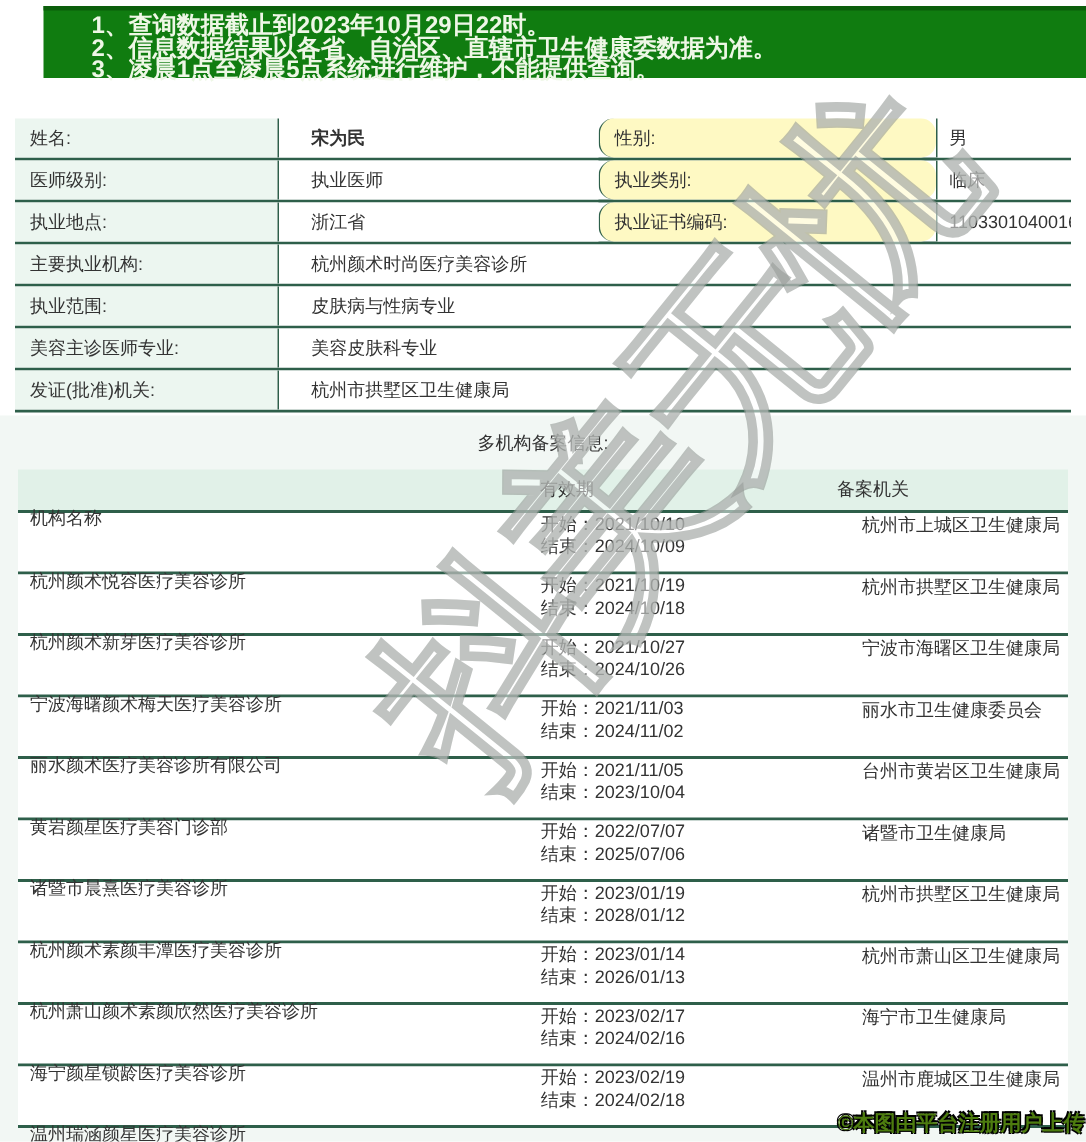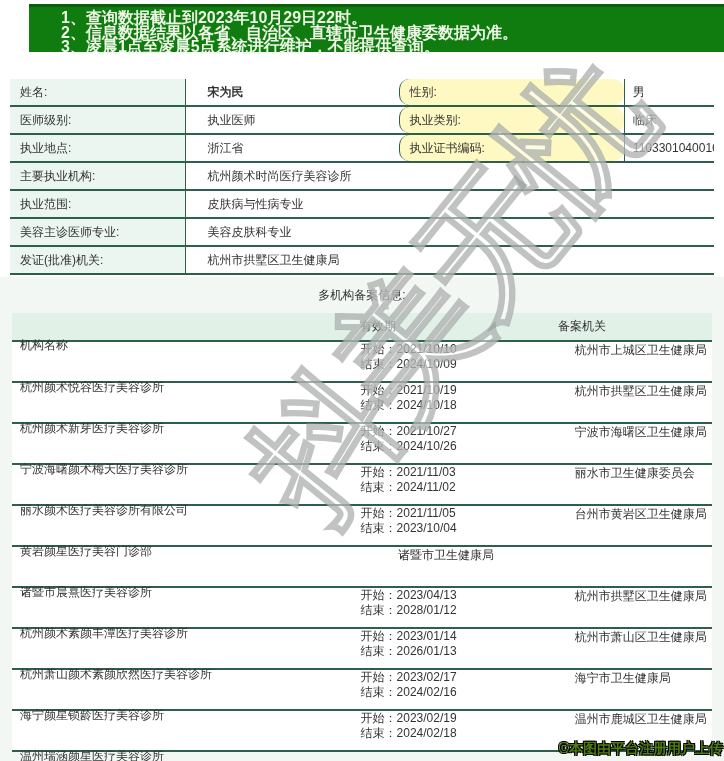--- a/index.html
+++ b/index.html
@@ -157,27 +157,31 @@
     <div class="col-name">黄岩颜星医疗美容门诊部</div>
     <div class="col-val">
       <div>开始：2021/11/05</div>
       <div>结束：2023/10/04</div>
     </div>
     <div class="col-agency">台州市黄岩区卫生健康局</div>
   </div>
 
   <div class="org-row">
     <div class="col-name">诸暨市晨熹医疗美容诊所</div>
+    <div class="col-val">
+      <div>开始：2022/07/07</div>
+      <div>结束：2025/07/06</div>
+    </div>
     <div class="col-agency">诸暨市卫生健康局</div>
   </div>
 
   <div class="org-row">
     <div class="col-name">杭州颜术素颜丰潭医疗美容诊所</div>
     <div class="col-val">
-      <div>开始：2023/04/13</div>
+      <div>开始：2023/01/19</div>
       <div>结束：2028/01/12</div>
     </div>
     <div class="col-agency">杭州市拱墅区卫生健康局</div>
   </div>
 
   <div class="org-row">
     <div class="col-name">杭州萧山颜术素颜欣然医疗美容诊所</div>
     <div class="col-val">
       <div>开始：2023/01/14</div>
       <div>结束：2026/01/13</div>

